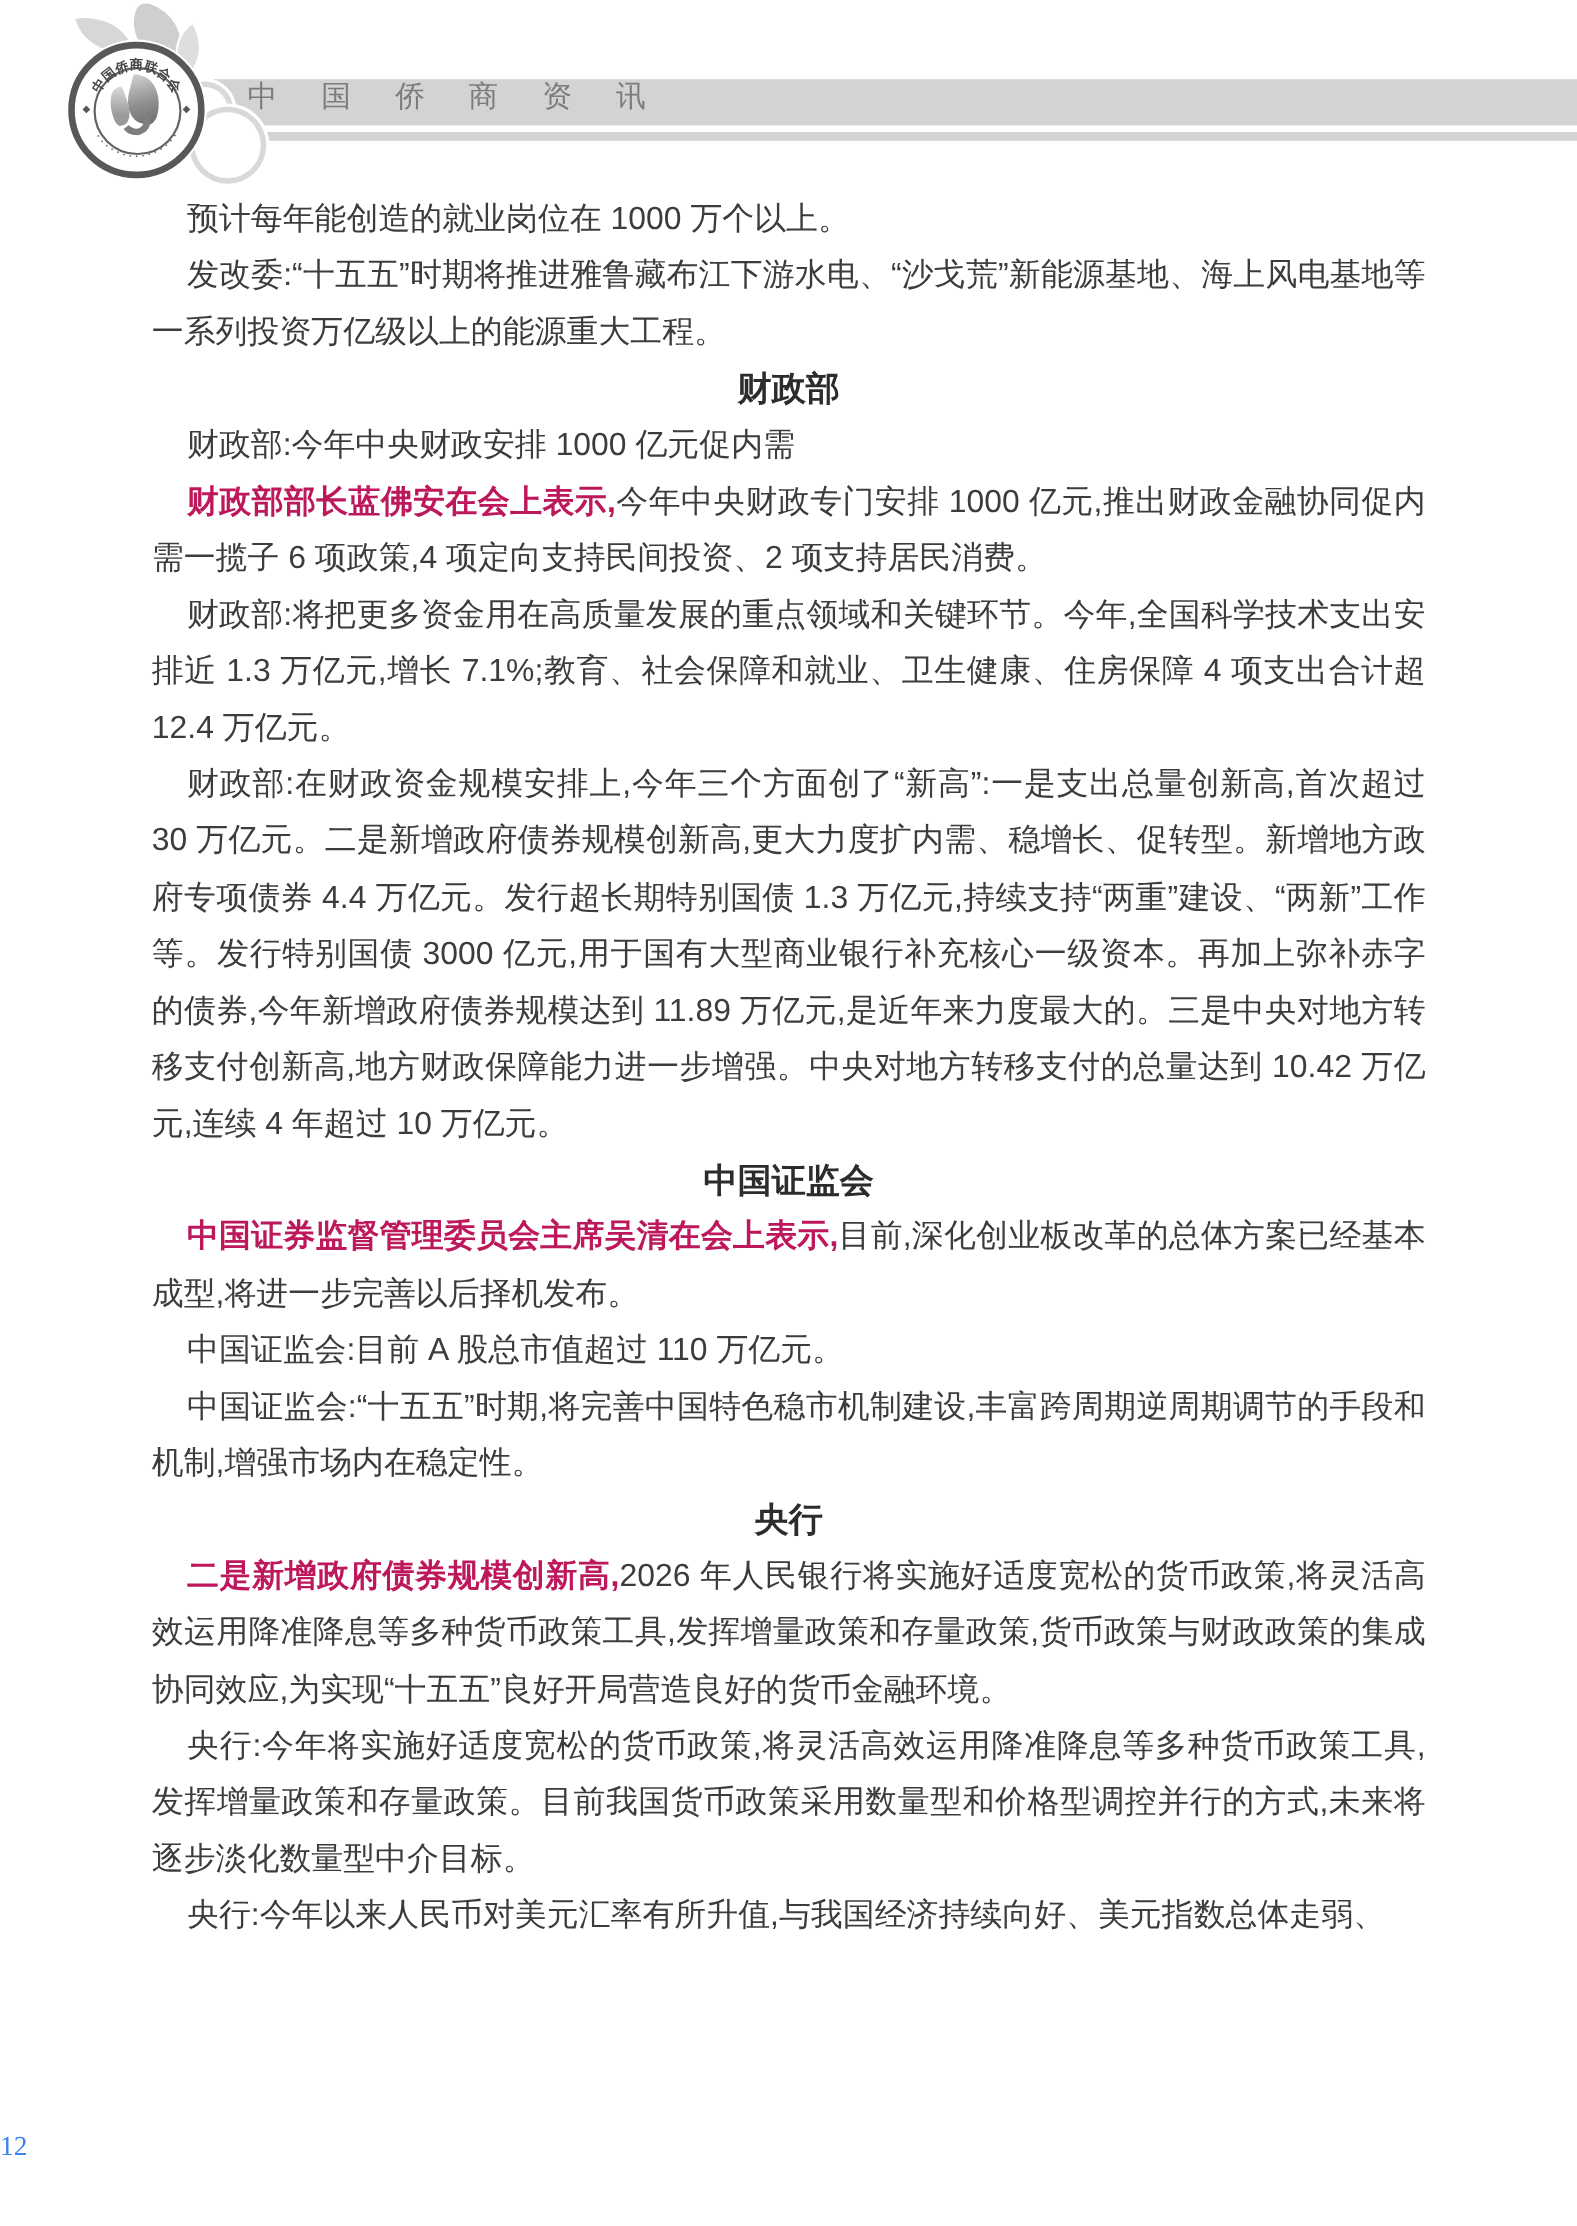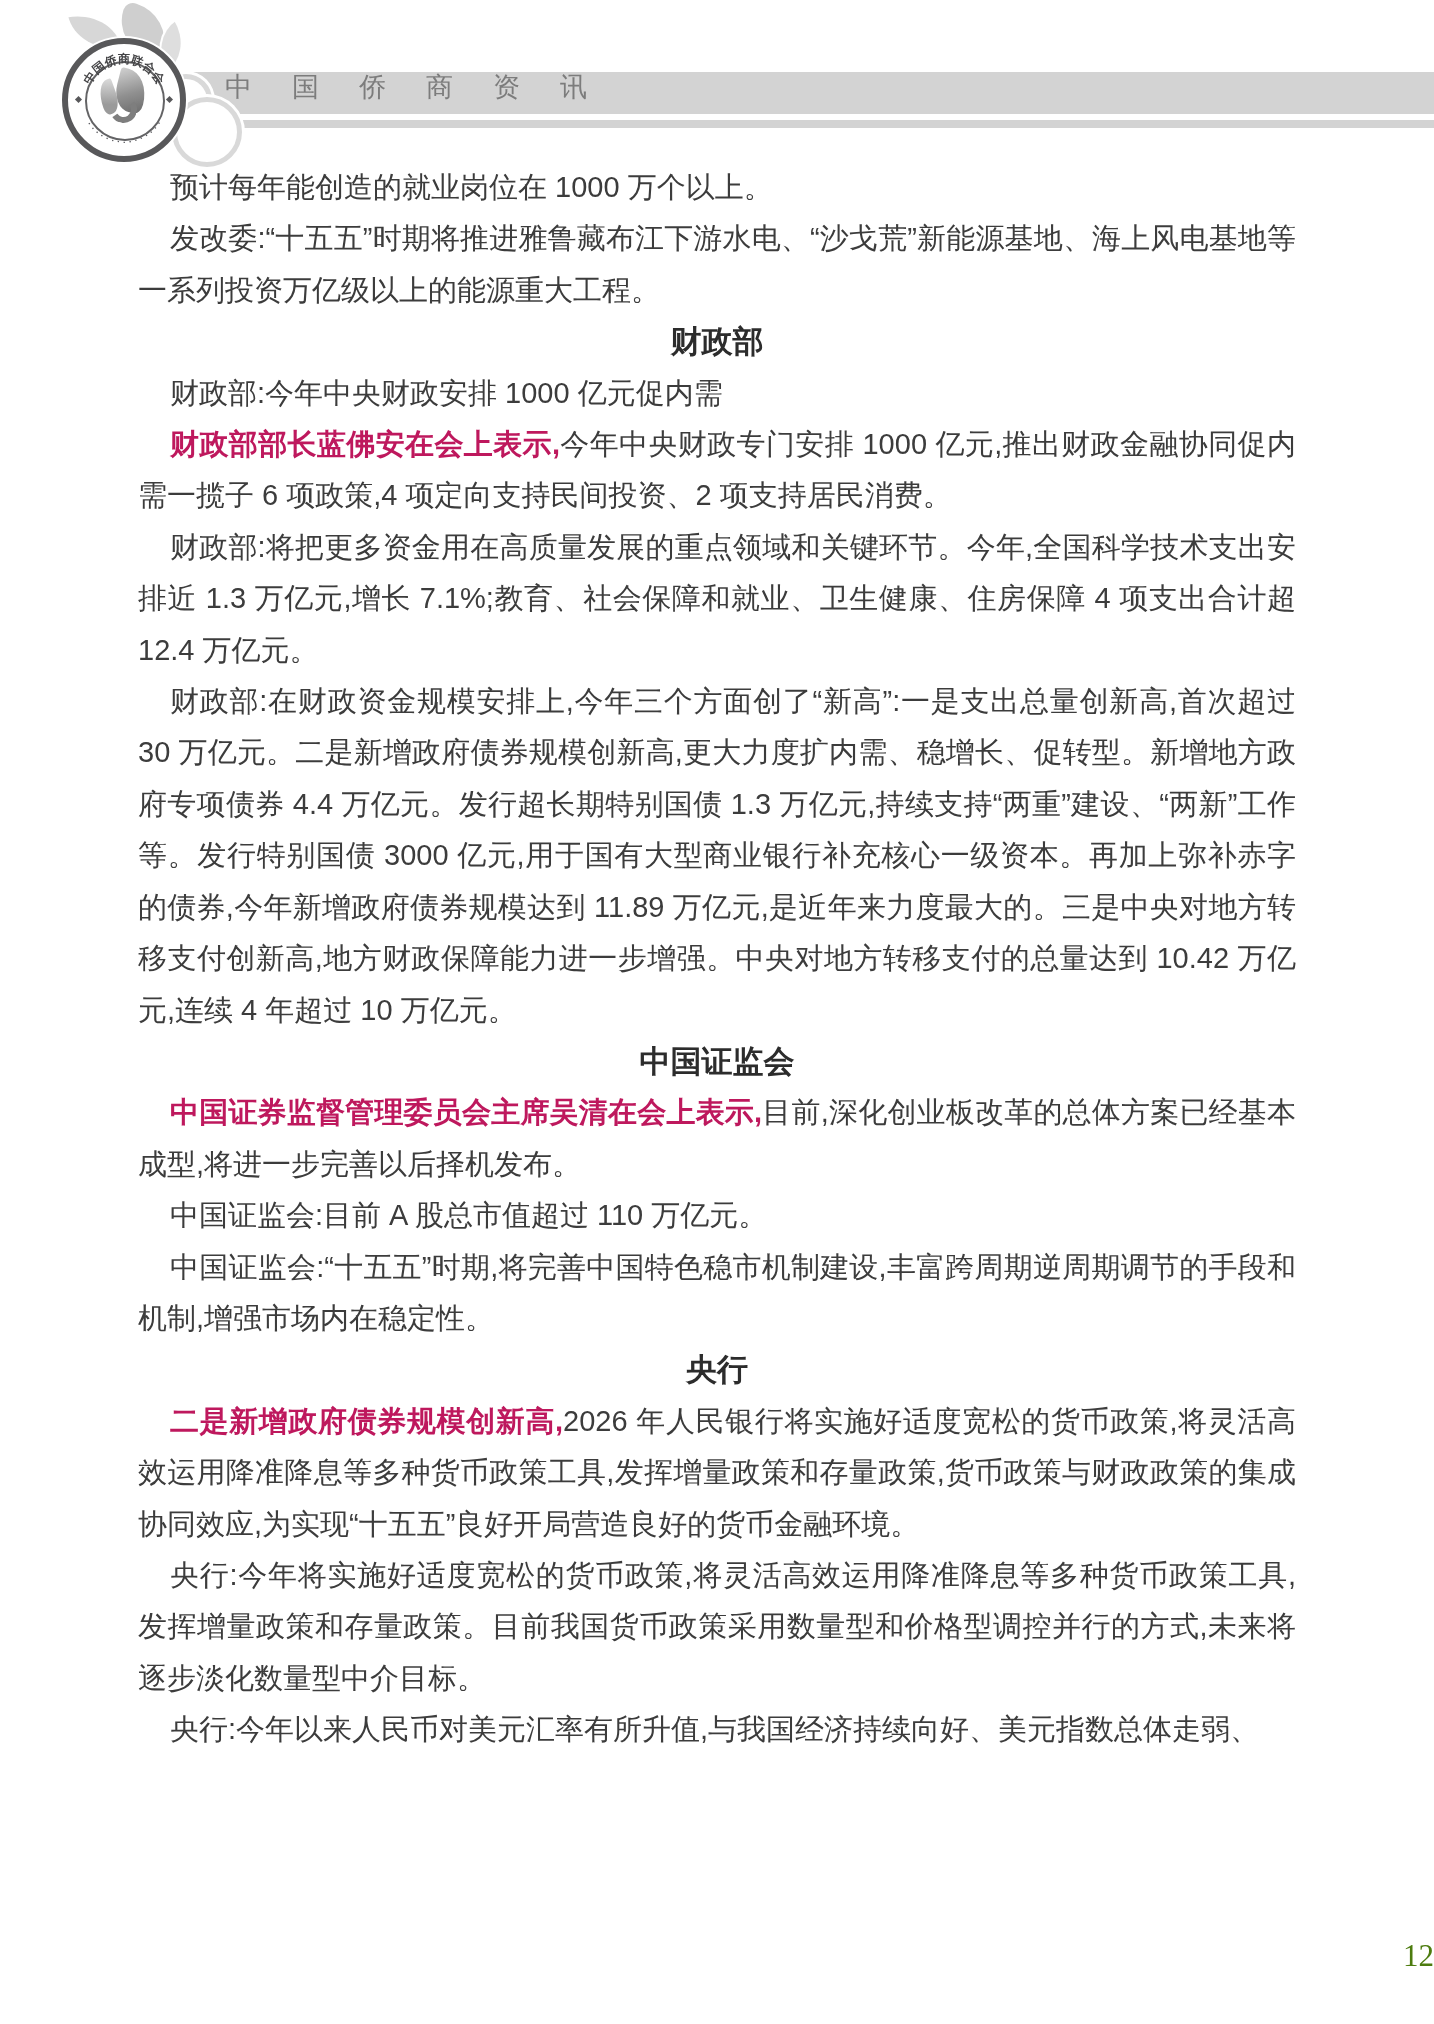--- a/index.html
+++ b/index.html
@@ -38,29 +38,29 @@
   .emblem i{position:absolute;display:block;}
   .em-p1{left:24px;top:2px;width:30px;height:42px;border-radius:10% 90% 30% 70%;
         background:linear-gradient(150deg,#d2d2d2 0%,#909090 55%,#6a6a6a 100%);transform:rotate(14deg);}
   .em-p2{left:8px;top:12px;width:17px;height:34px;border-radius:90% 10% 70% 30%;
         background:linear-gradient(200deg,#dcdcdc 0%,#9a9a9a 70%);transform:rotate(-20deg);}
   .em-p3{left:18px;top:28px;width:27px;height:27px;border-radius:50%;
         border:6px solid #7e7e7e;border-top-color:transparent;border-left-color:transparent;
         transform:rotate(10deg);background:transparent;width:15px;height:15px;}
 
   
-  .article{position:absolute;left:138px;top:162px;width:1158px;
+  .article{position:absolute;left:138px;top:174px;width:1158px;
         font-size:29px;line-height:51.4px;color:#3c3c3c;}
   .para{margin:0;text-indent:32px;text-align:justify;text-justify:inter-ideograph;}
   .para b{font-weight:bold;color:#be185d;}
   .sec{margin:0;font-size:31px;font-weight:bold;text-align:center;color:#2c2c2c;line-height:51.4px;}
 
   
-  .pageno{position:absolute;left:0;top:1938px;width:100%;text-align:right;
-        font-family:"Liberation Serif","DejaVu Serif",serif;font-size:31px;color:#4d7c0f;}
+  .pageno{position:absolute;left:0;top:1938px;width:100%;text-align:left;
+        font-family:"Liberation Serif","DejaVu Serif",serif;font-size:25px;color:#3b82f6;}
 </style>
 </head>
 <body>
 
 <div class="page">
 
   <header>
     <div class="bar-main"></div>
     <div class="bar-thin"></div>
     <div class="banner-title">中国侨商资讯</div>

